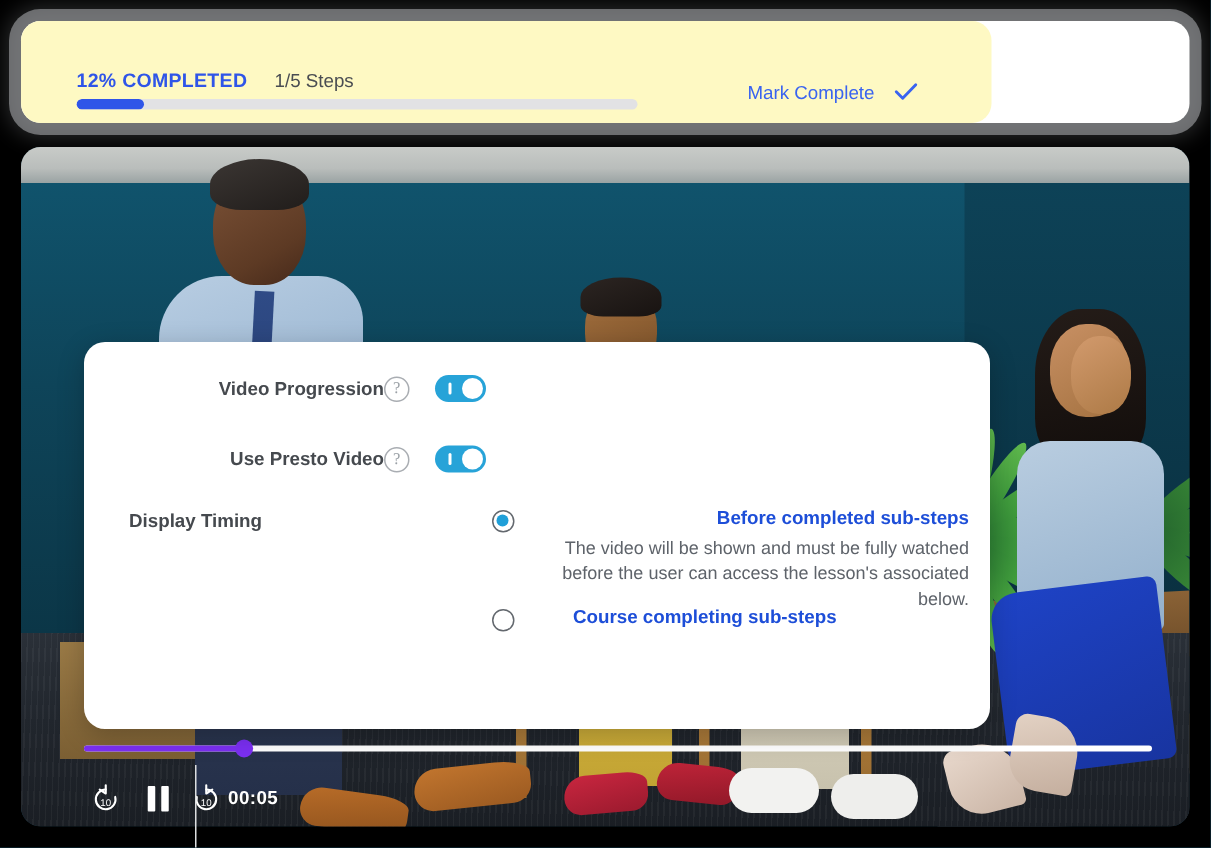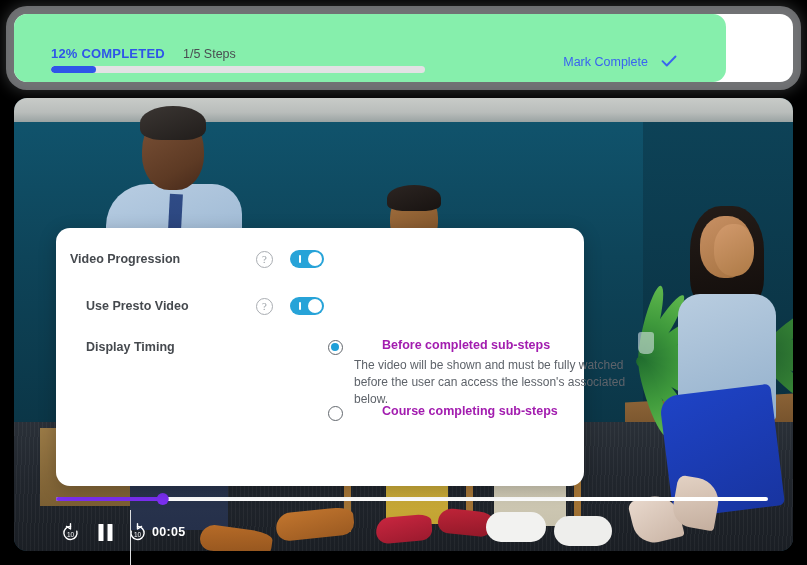--- a/index.html
+++ b/index.html
@@ -23,23 +23,23 @@
     background: #ffffff;
     border-radius: 13px;
     box-shadow: 0 0 0 8px rgba(160,162,165,0.62),
                 0 0 14px 10px rgba(120,122,126,0.34);
   }
 
   .header-card {
     position: absolute;
     left: 14px;
     top: 14px;
-    width: 712px;
+    width: 647px;
     height: 68px;
-    background: #86efac;
+    background: #fef9c3;
     border-radius: 13px;
     z-index: 3;
   }
 
   .hdr-pct {
     position: absolute;
     left: 37px;
     top: 32px;
     font-size: 13px;
     font-weight: bold;
@@ -316,26 +316,27 @@
   .tbl-leg {
     position: absolute; top: 338px; width: 7px; height: 96px;
     background: linear-gradient(180deg,#c08c45 0%,#96692f 100%);
   }
 
   
   .modal {
     position: absolute;
     left: 56px;
     top: 228px;
-    width: 528px;
+    width: 604px;
     height: 258px;
     background: #ffffff;
     border-radius: 14px;
     z-index: 6;
     box-shadow: 0 4px 18px rgba(0,0,0,0.22);
+    text-align: right;
   }
 
   .row { position: absolute; display: flex; align-items: center; }
 
   .row-label {
     font-size: 12.5px;
     font-weight: bold;
     color: #45494e;
   }
 
@@ -387,21 +388,21 @@
   .radio.on::after {
     content: ""; position: absolute;
     left: 2.4px; top: 2.4px; width: 8px; height: 8px;
     border-radius: 50%; background: #1f9fd8;
   }
 
   .opt-title {
     margin-left: 26px;
     font-size: 12.5px;
     font-weight: bold;
-    color: #a21caf;
+    color: #1d4ed8;
     padding-left: 28px;
   }
   .opt-desc {
     margin-left: 26px;
     margin-top: 5px;
     font-size: 12px;
     line-height: 1.42;
     color: #5e636a;
     width: 292px;
   }

